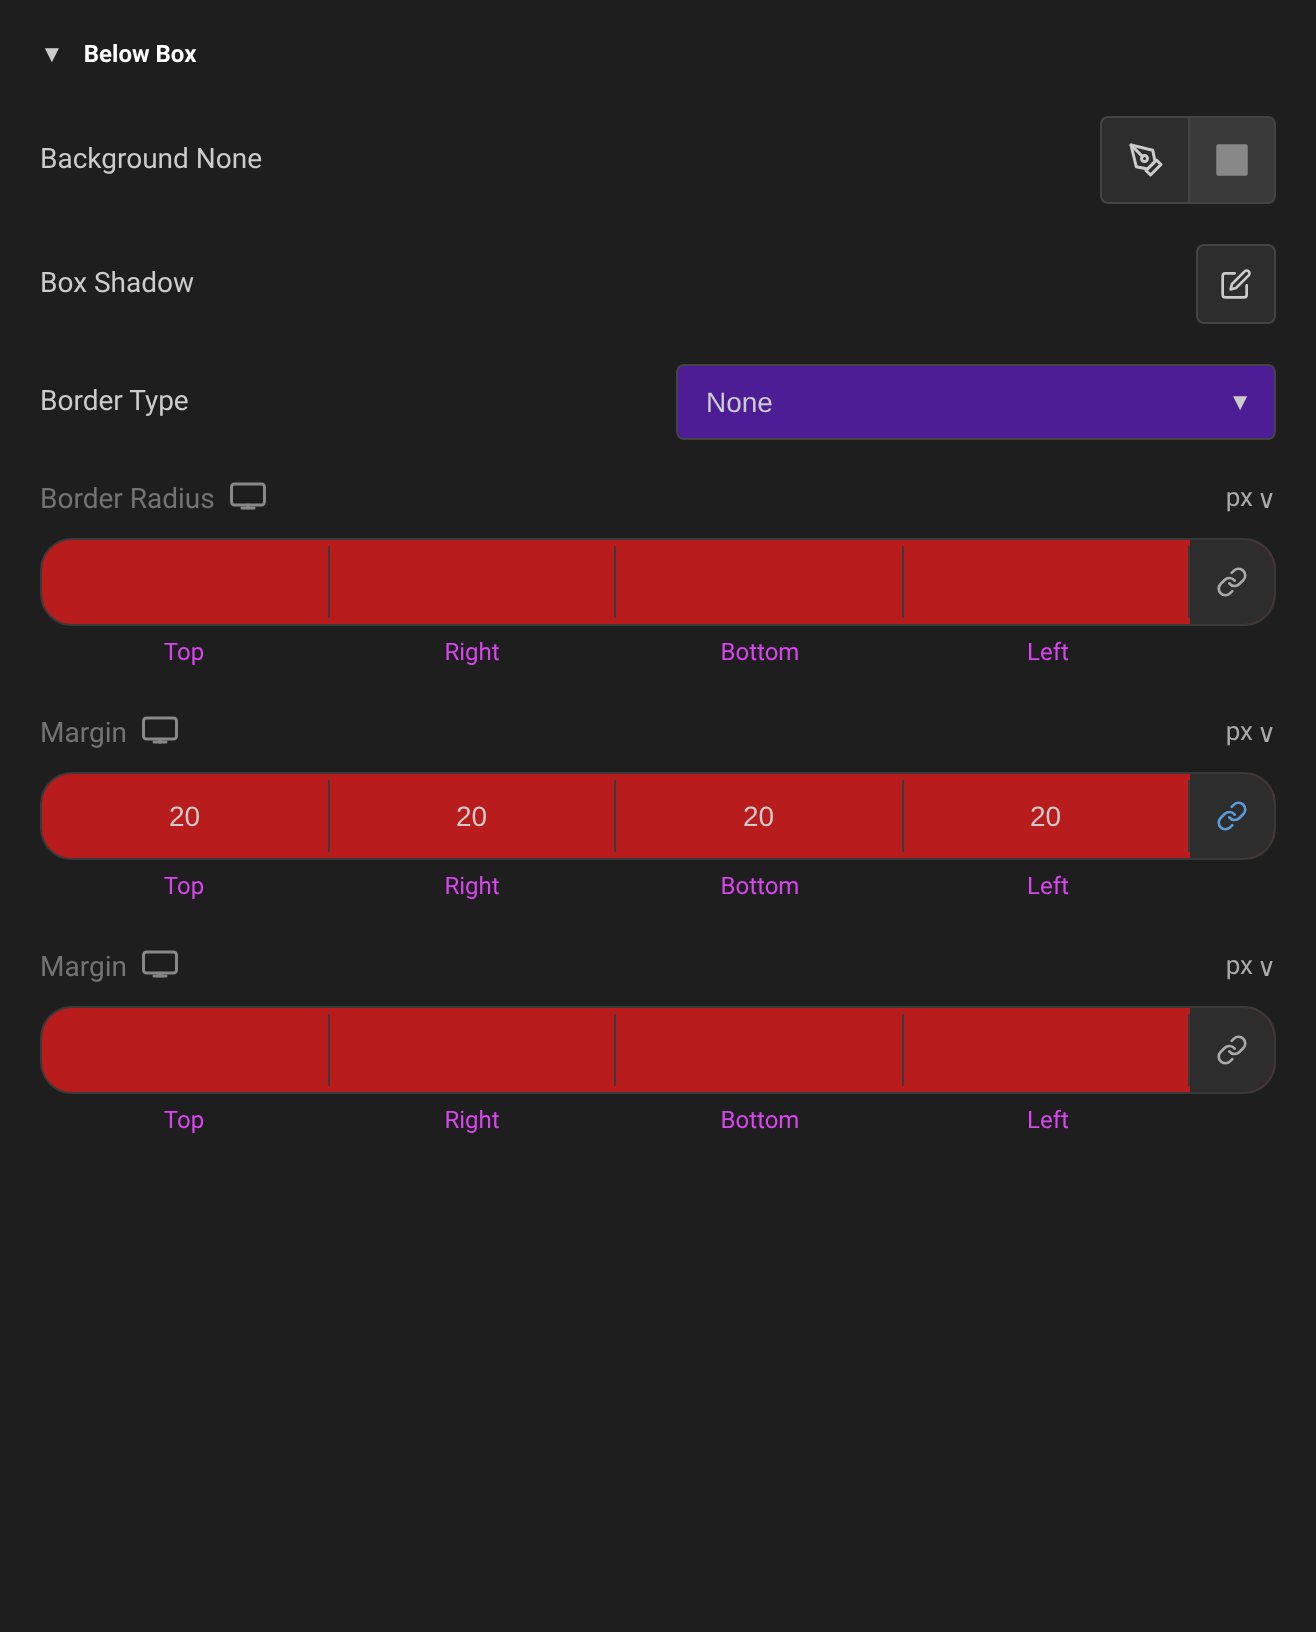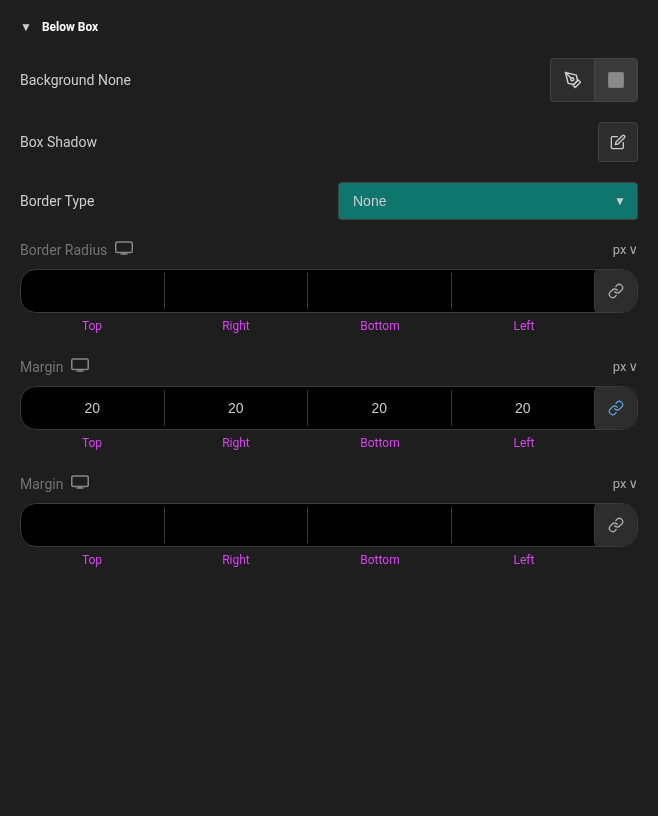--- a/index.html
+++ b/index.html
@@ -94,21 +94,21 @@
       background-color: #3a3a3a;
     }
 
     .select-wrapper {
       position: relative;
       width: 300px;
     }
 
     .select-wrapper select {
       width: 100%;
-      background-color: #0f766e;
+      background-color: #4c1d95;
       border: 1px solid #444;
       border-radius: 4px;
       color: #cccccc;
       padding: 10px 40px 10px 14px;
       font-size: 14px;
       appearance: none;
       cursor: pointer;
       outline: none;
     }
 
@@ -146,21 +146,21 @@
     }
 
     .monitor-icon {
       color: #888;
       font-size: 16px;
     }
 
     .inputs-row {
       display: flex;
       align-items: center;
-      background-color: #000000;
+      background-color: #b91c1c;
       border: 1px solid #3a3a3a;
       border-radius: 16px;
       overflow: hidden;
     }
 
     .input-cell {
       flex: 1;
       border-right: 1px solid #3a3a3a;
     }
 

